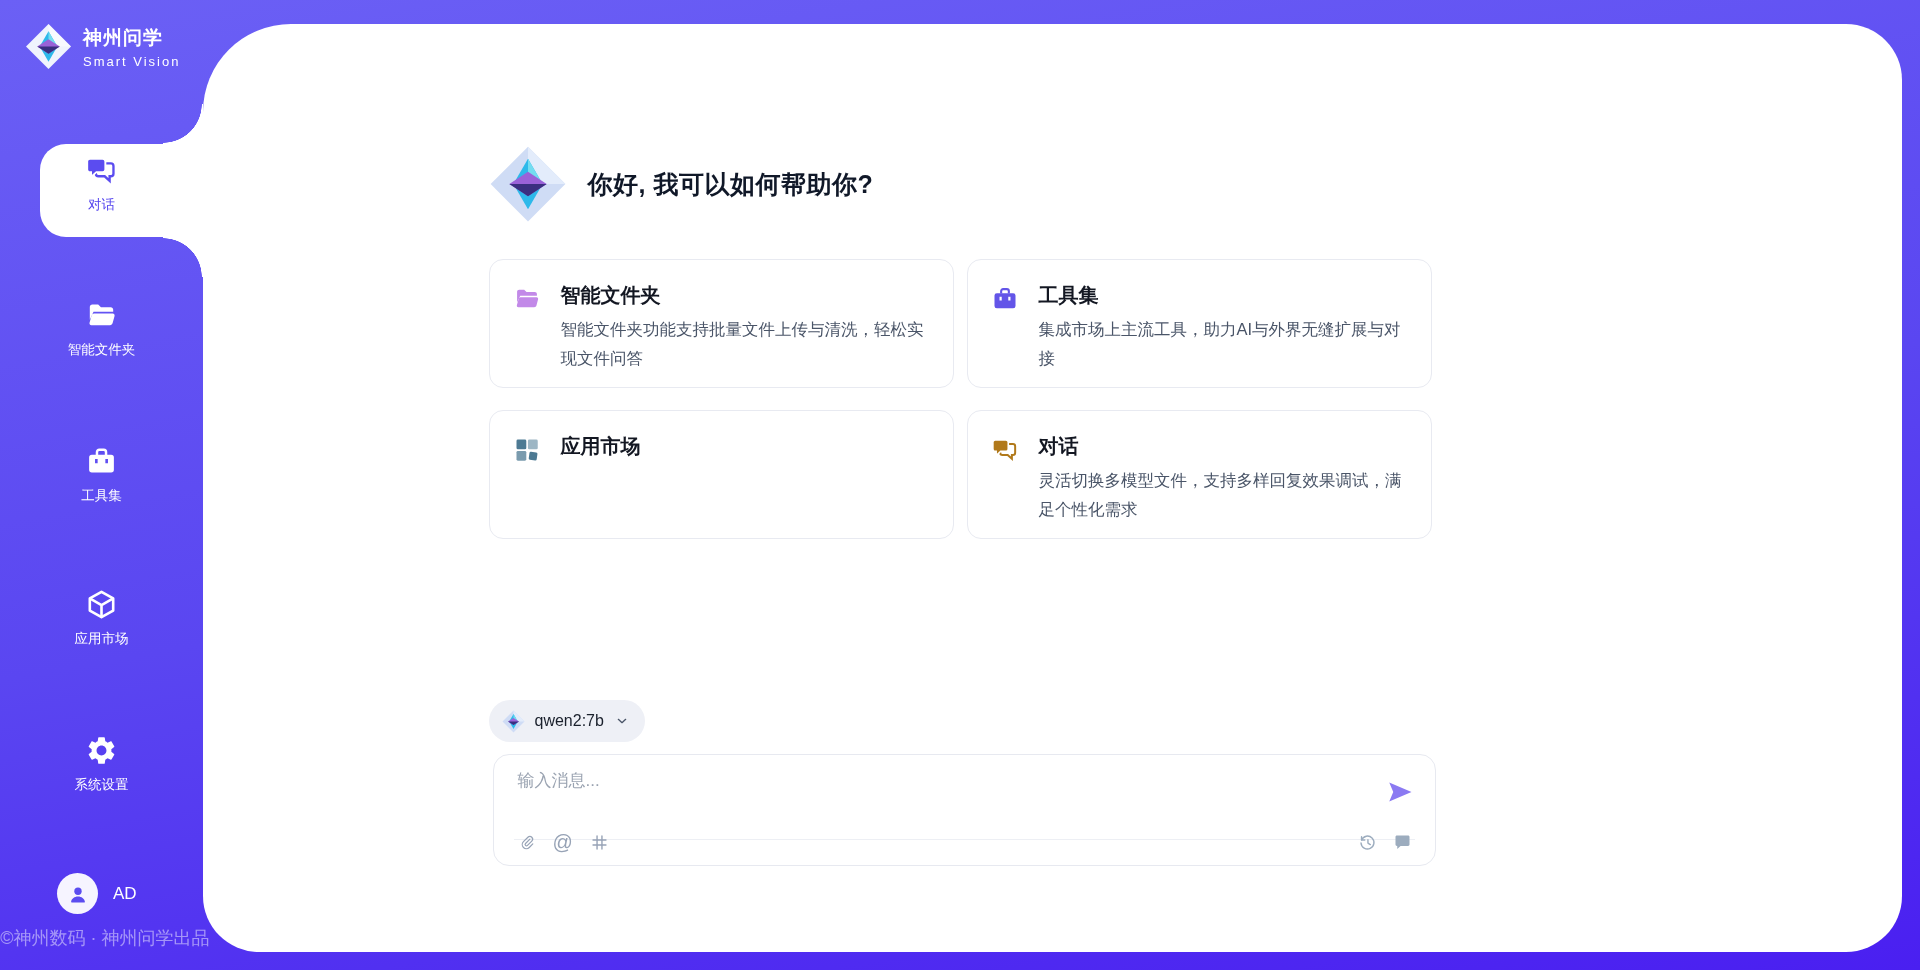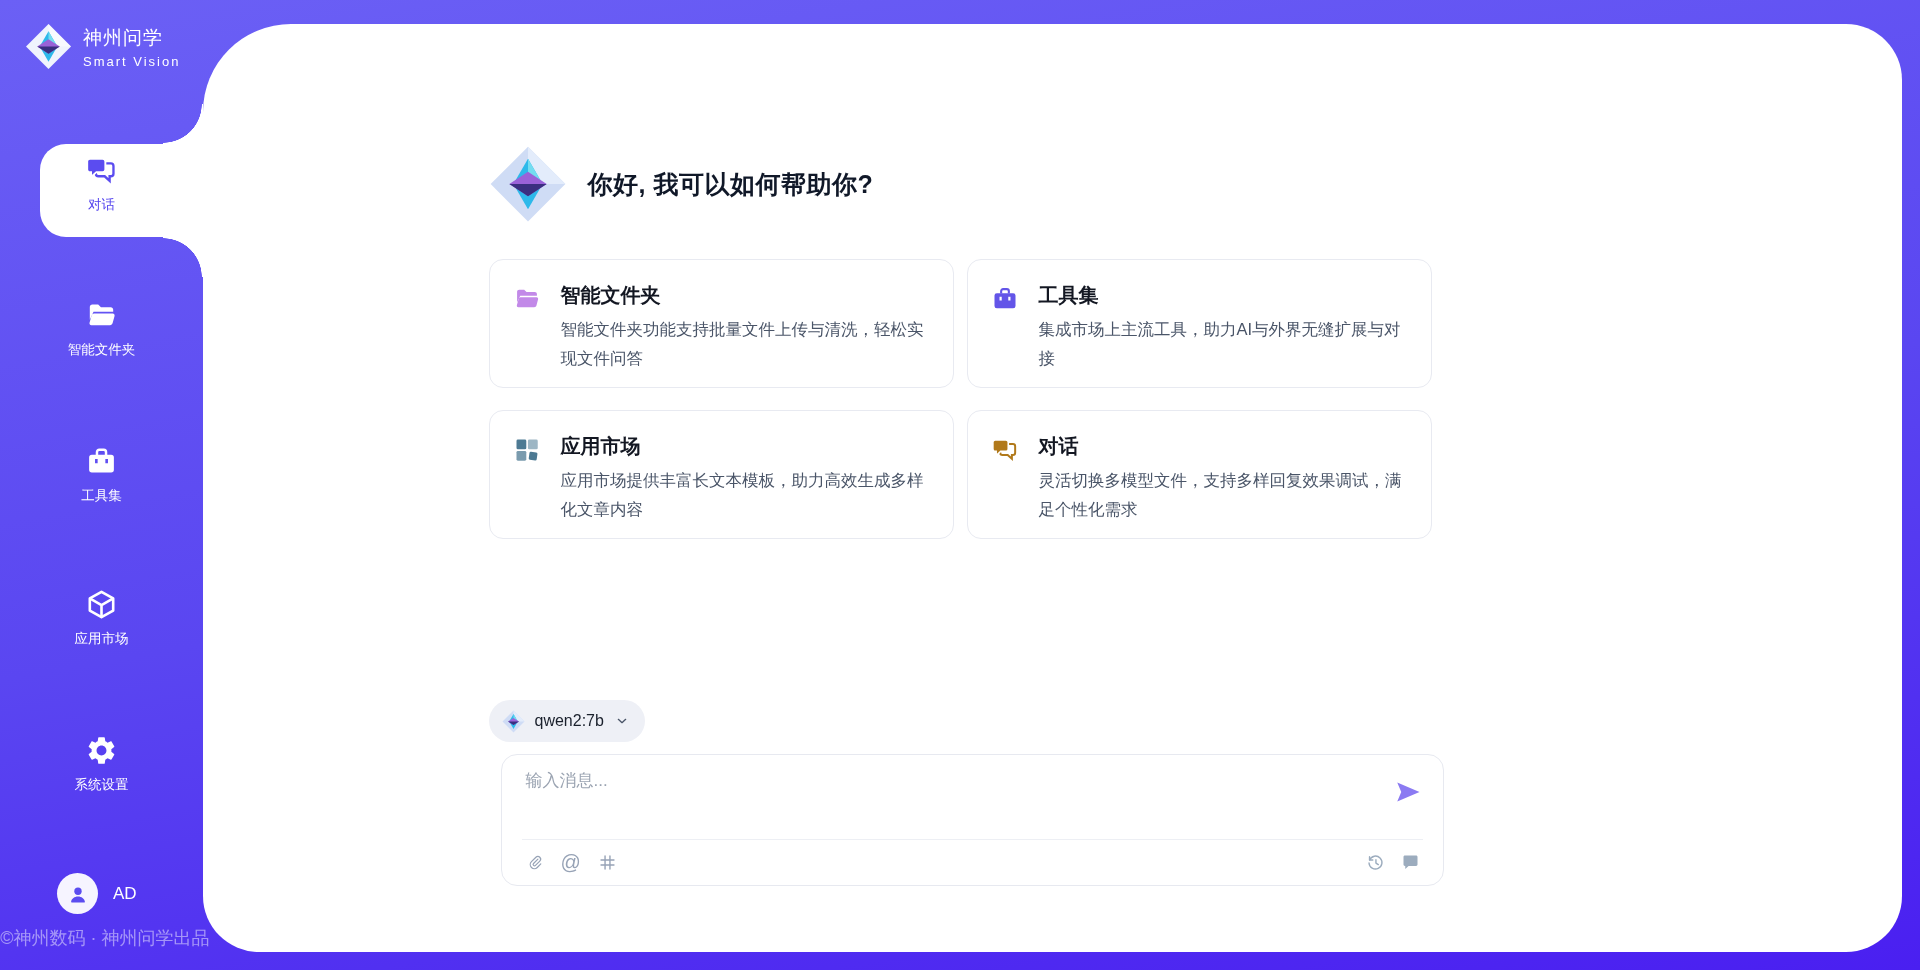--- a/index.html
+++ b/index.html
@@ -11,21 +11,21 @@
   .stage{position:relative;width:1920px;height:970px;}
 
   
   .panel{position:absolute;left:203px;top:20px;width:1699px;height:928px;background:#fff;
          border-radius:88px 56px 56px 56px;z-index:1;}
   .bottom-line{position:absolute;left:0;bottom:0;width:100%;height:4px;background:#dfe1ee;z-index:6;}
 
   
   .brand{position:absolute;left:25px;top:19px;display:flex;align-items:center;gap:11px;z-index:3;}
   .brand svg{width:47px;height:47px;}
-  .brand-name{color:#fff;font-size:19px;font-weight:400;letter-spacing:1px;}
+  .brand-name{color:#fff;font-size:19px;font-weight:700;letter-spacing:1px;}
   .brand-sub{color:#fff;font-size:13px;letter-spacing:2px;margin-top:3px;}
 
   .tab{position:absolute;left:40px;top:140px;width:168px;height:93px;background:#fff;
        border-radius:26px 0 0 26px;z-index:2;}
   .fillet{position:absolute;left:163px;width:40px;height:40px;z-index:2;}
   .fillet.top{top:100px;background:radial-gradient(circle 40px at 0 0,rgba(255,255,255,0) 0 38.5px,#fff 39px);}
   .fillet.bot{top:233px;background:radial-gradient(circle 40px at 0 100%,rgba(255,255,255,0) 0 38.5px,#fff 39px);}
 
   .nav-item{position:absolute;left:0;width:203px;display:flex;flex-direction:column;align-items:center;
             gap:9px;color:#fff;cursor:pointer;z-index:3;}
@@ -54,21 +54,21 @@
   .card h3{margin:0;position:absolute;left:71px;top:22px;font-size:20px;color:#131722;font-weight:700;}
   .card p{margin:0;position:absolute;left:71px;top:55px;right:24px;font-size:16.5px;line-height:29px;color:#4a5568;}
   .ic-folder{color:#c289e8;} .ic-toolbox{color:#6355e8;} .ic-grid{color:#4d7a93;} .ic-chatc{color:#b1791a;}
 
   .pill{position:absolute;top:696px;left:0;height:42px;display:inline-flex;align-items:center;gap:10px;
         padding:0 15px 0 13px;background:#eef0f6;border-radius:21px;cursor:pointer;}
   .pill svg.plogo{width:23px;height:23px;}
   .pill .mname{font-size:16px;color:#1a202c;}
   .pill svg.chev{width:16px;height:16px;color:#4a5568;}
 
-  .composer{position:absolute;top:750px;left:12px;width:943px;height:132px;border:1.5px solid #e7e9f0;
+  .composer{position:absolute;top:750px;left:4px;width:943px;height:112px;border:1.5px solid #e7e9f0;
             border-radius:16px;background:#fff;}
   .composer textarea{position:absolute;left:22px;top:12px;width:830px;height:62px;border:none;outline:none;
             resize:none;font-family:"Liberation Sans",sans-serif;font-size:17px;color:#2d3748;background:transparent;}
   .composer textarea::placeholder{color:#9aa3b1;}
   .send{position:absolute;right:20px;top:22px;width:30px;height:30px;color:#8b7af2;cursor:pointer;}
   .cdivider{position:absolute;left:20px;right:20px;top:84px;border-top:1px solid #edeff4;}
   .attach{position:absolute;left:22px;bottom:12px;display:flex;gap:16px;align-items:center;color:#97a3b6;}
   .attach svg{width:21px;height:21px;display:block;}
   .at-glyph{font-size:20px;line-height:21px;cursor:pointer;}
   .rightics{position:absolute;right:22px;bottom:12px;display:flex;gap:14px;align-items:center;color:#9cacbe;}
@@ -190,21 +190,20 @@
       </div>
 
       <div class="card">
         <svg class="cicon ic-grid" viewBox="0 0 24 24" fill="currentColor">
           <rect x="3" y="3" width="8.4" height="8.4" rx="1.2"></rect>
           <rect x="12.8" y="3" width="8.4" height="8.4" rx="1.2" opacity=".55"></rect>
           <rect x="3" y="12.8" width="8.4" height="8.4" rx="1.2" opacity=".75"></rect>
           <rect x="13.8" y="13.8" width="6.9" height="6.9" rx="1.2" transform="rotate(8 17 17)"></rect>
         </svg>
         <h3>应用市场</h3>
-        <p>应用市场提供丰富长文本模板，助力高效生成多样化文章内容</p>
       </div>
 
       <div class="card">
         <svg class="cicon ic-chatc" viewBox="0 0 24 24">
           <path d="M9.8 6.8h9a1.9 1.9 0 0 1 1.9 1.9v5.6a1.9 1.9 0 0 1-1.9 1.9h-.9v3.3l-3.6-3.3h-4.5a1.9 1.9 0 0 1-1.9-1.9V8.7a1.9 1.9 0 0 1 1.9-1.9z" fill="none" stroke="currentColor" stroke-width="1.7"></path>
           <path d="M3.6 3.4h9.2a2 2 0 0 1 2 2v5.8a2 2 0 0 1-2 2H8.3l-3.9 3.5v-3.5h-.8a2 2 0 0 1-2-2V5.4a2 2 0 0 1 2-2z" fill="currentColor" stroke="#fff" stroke-width="1.4"></path>
         </svg>
         <h3>对话</h3>
         <p>灵活切换多模型文件，支持多样回复效果调试，满足个性化需求</p>
       </div>

